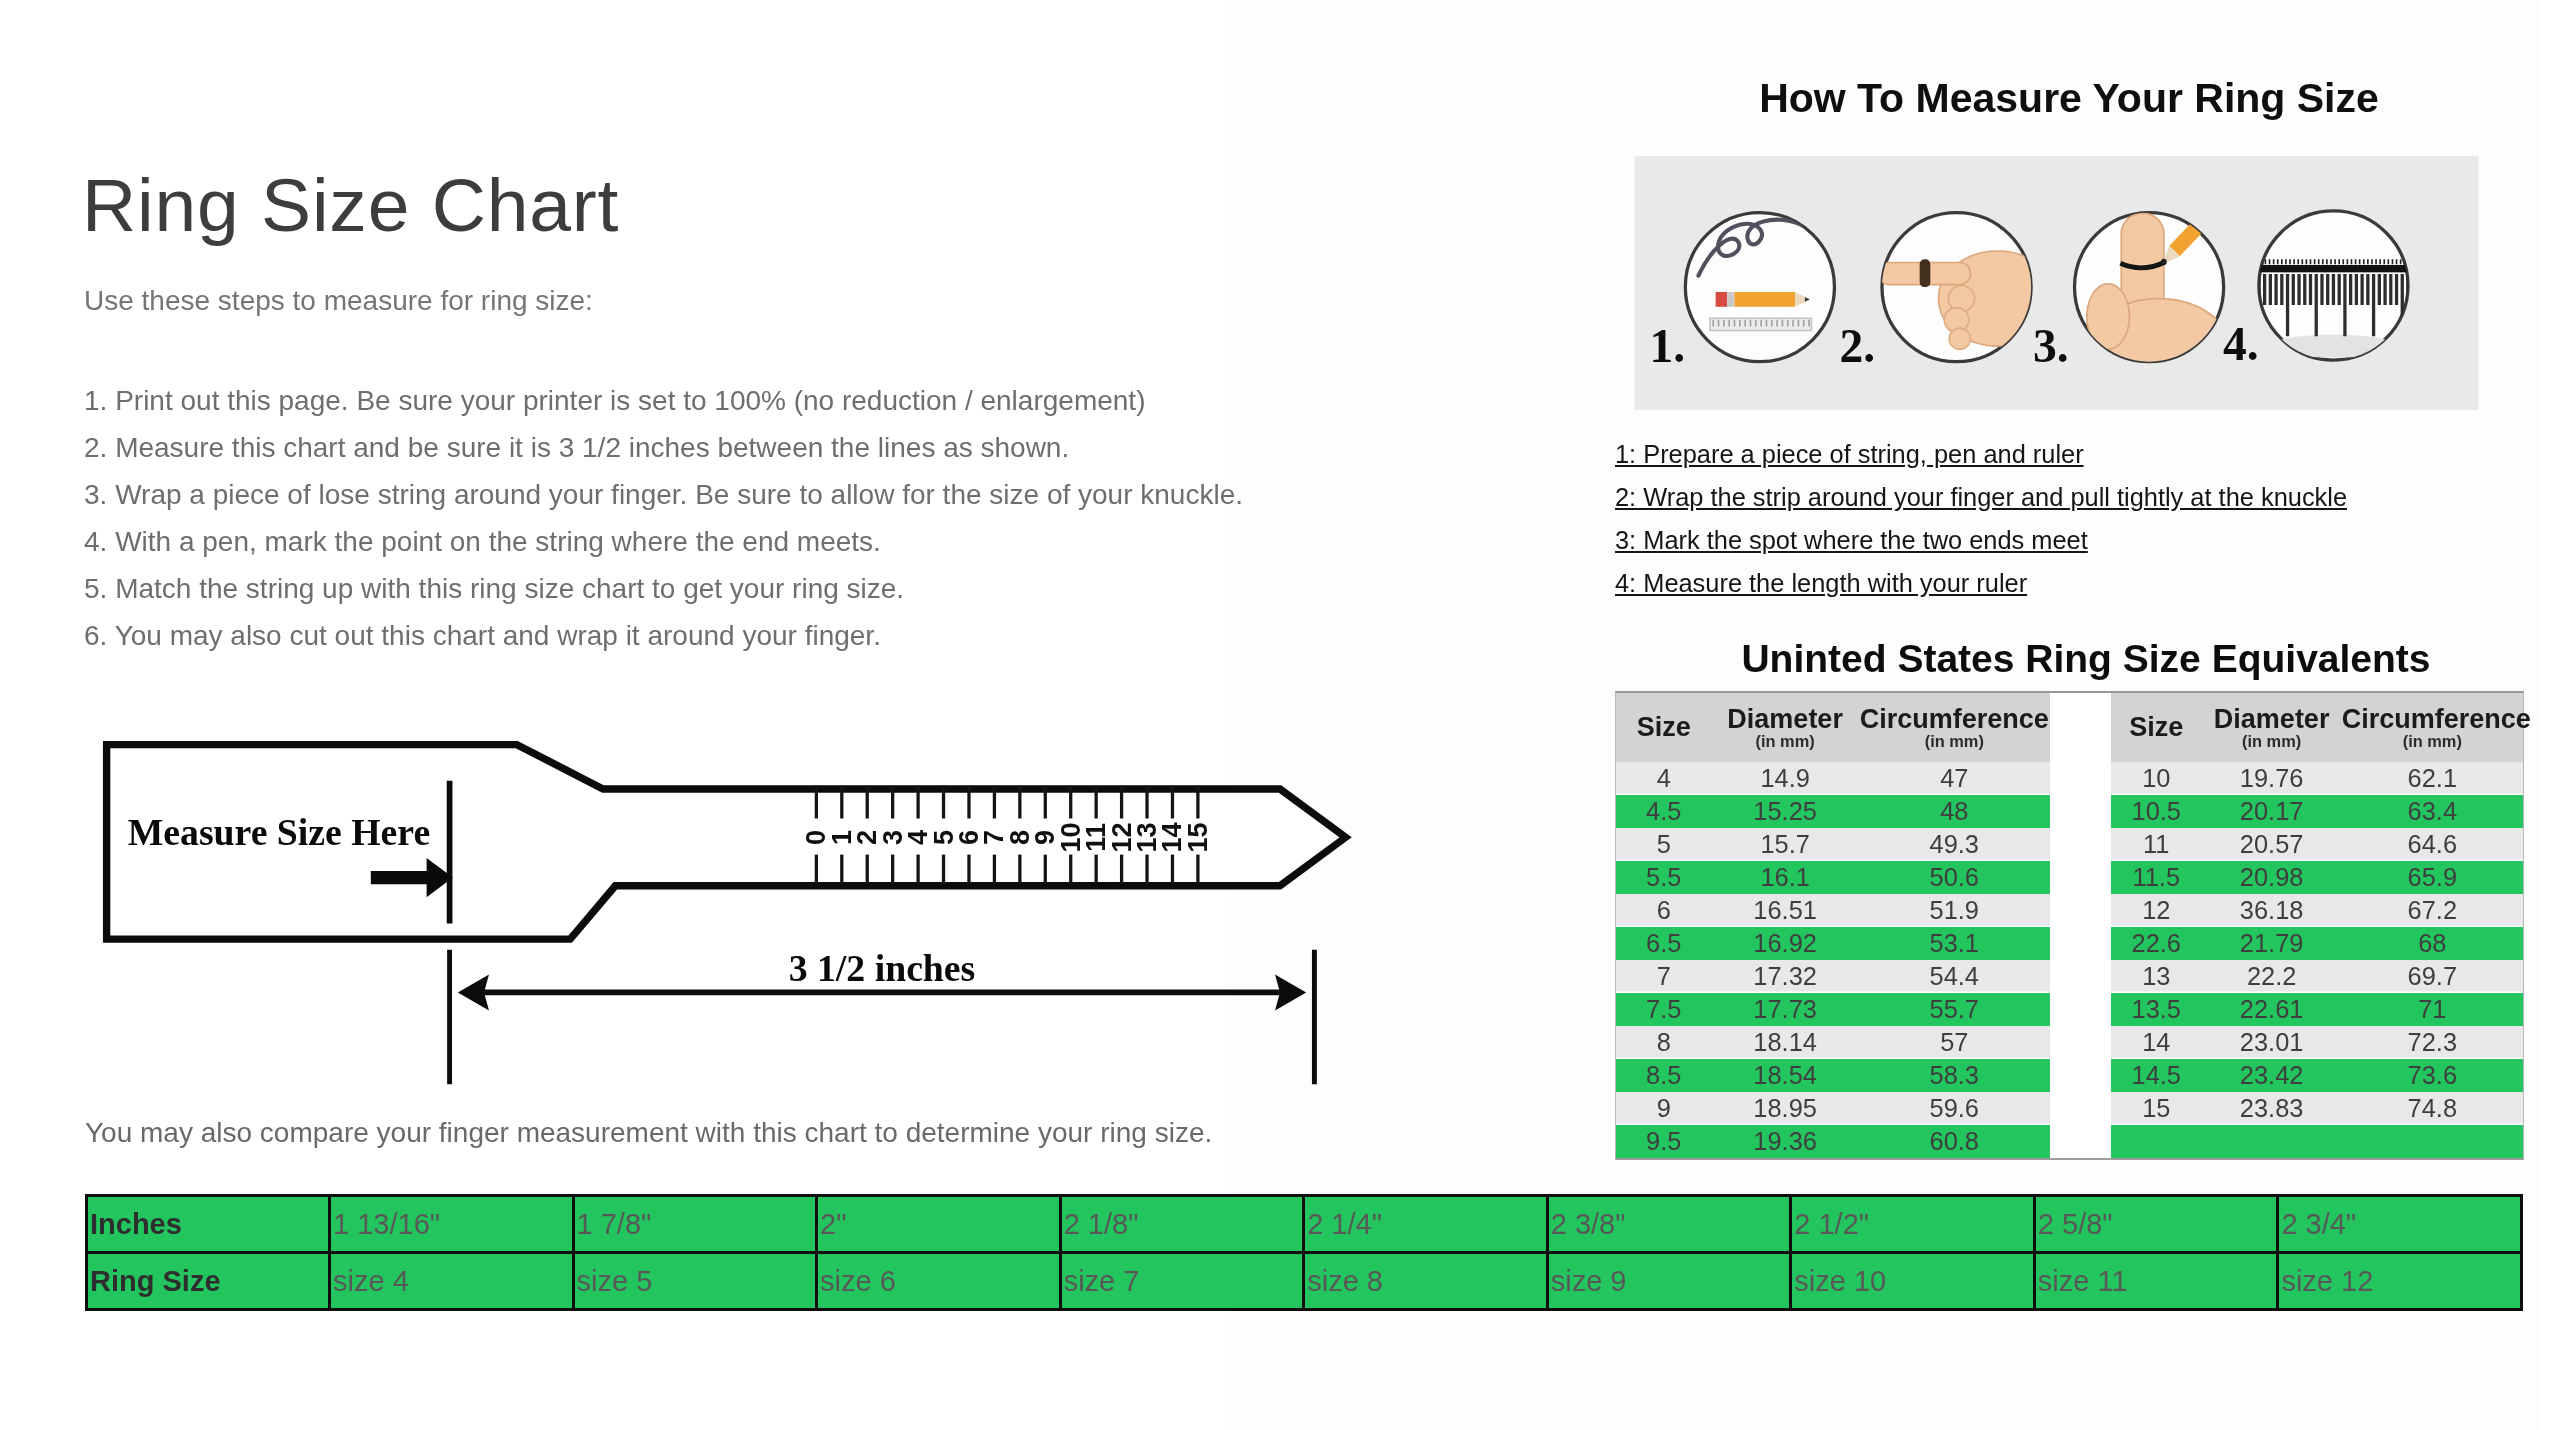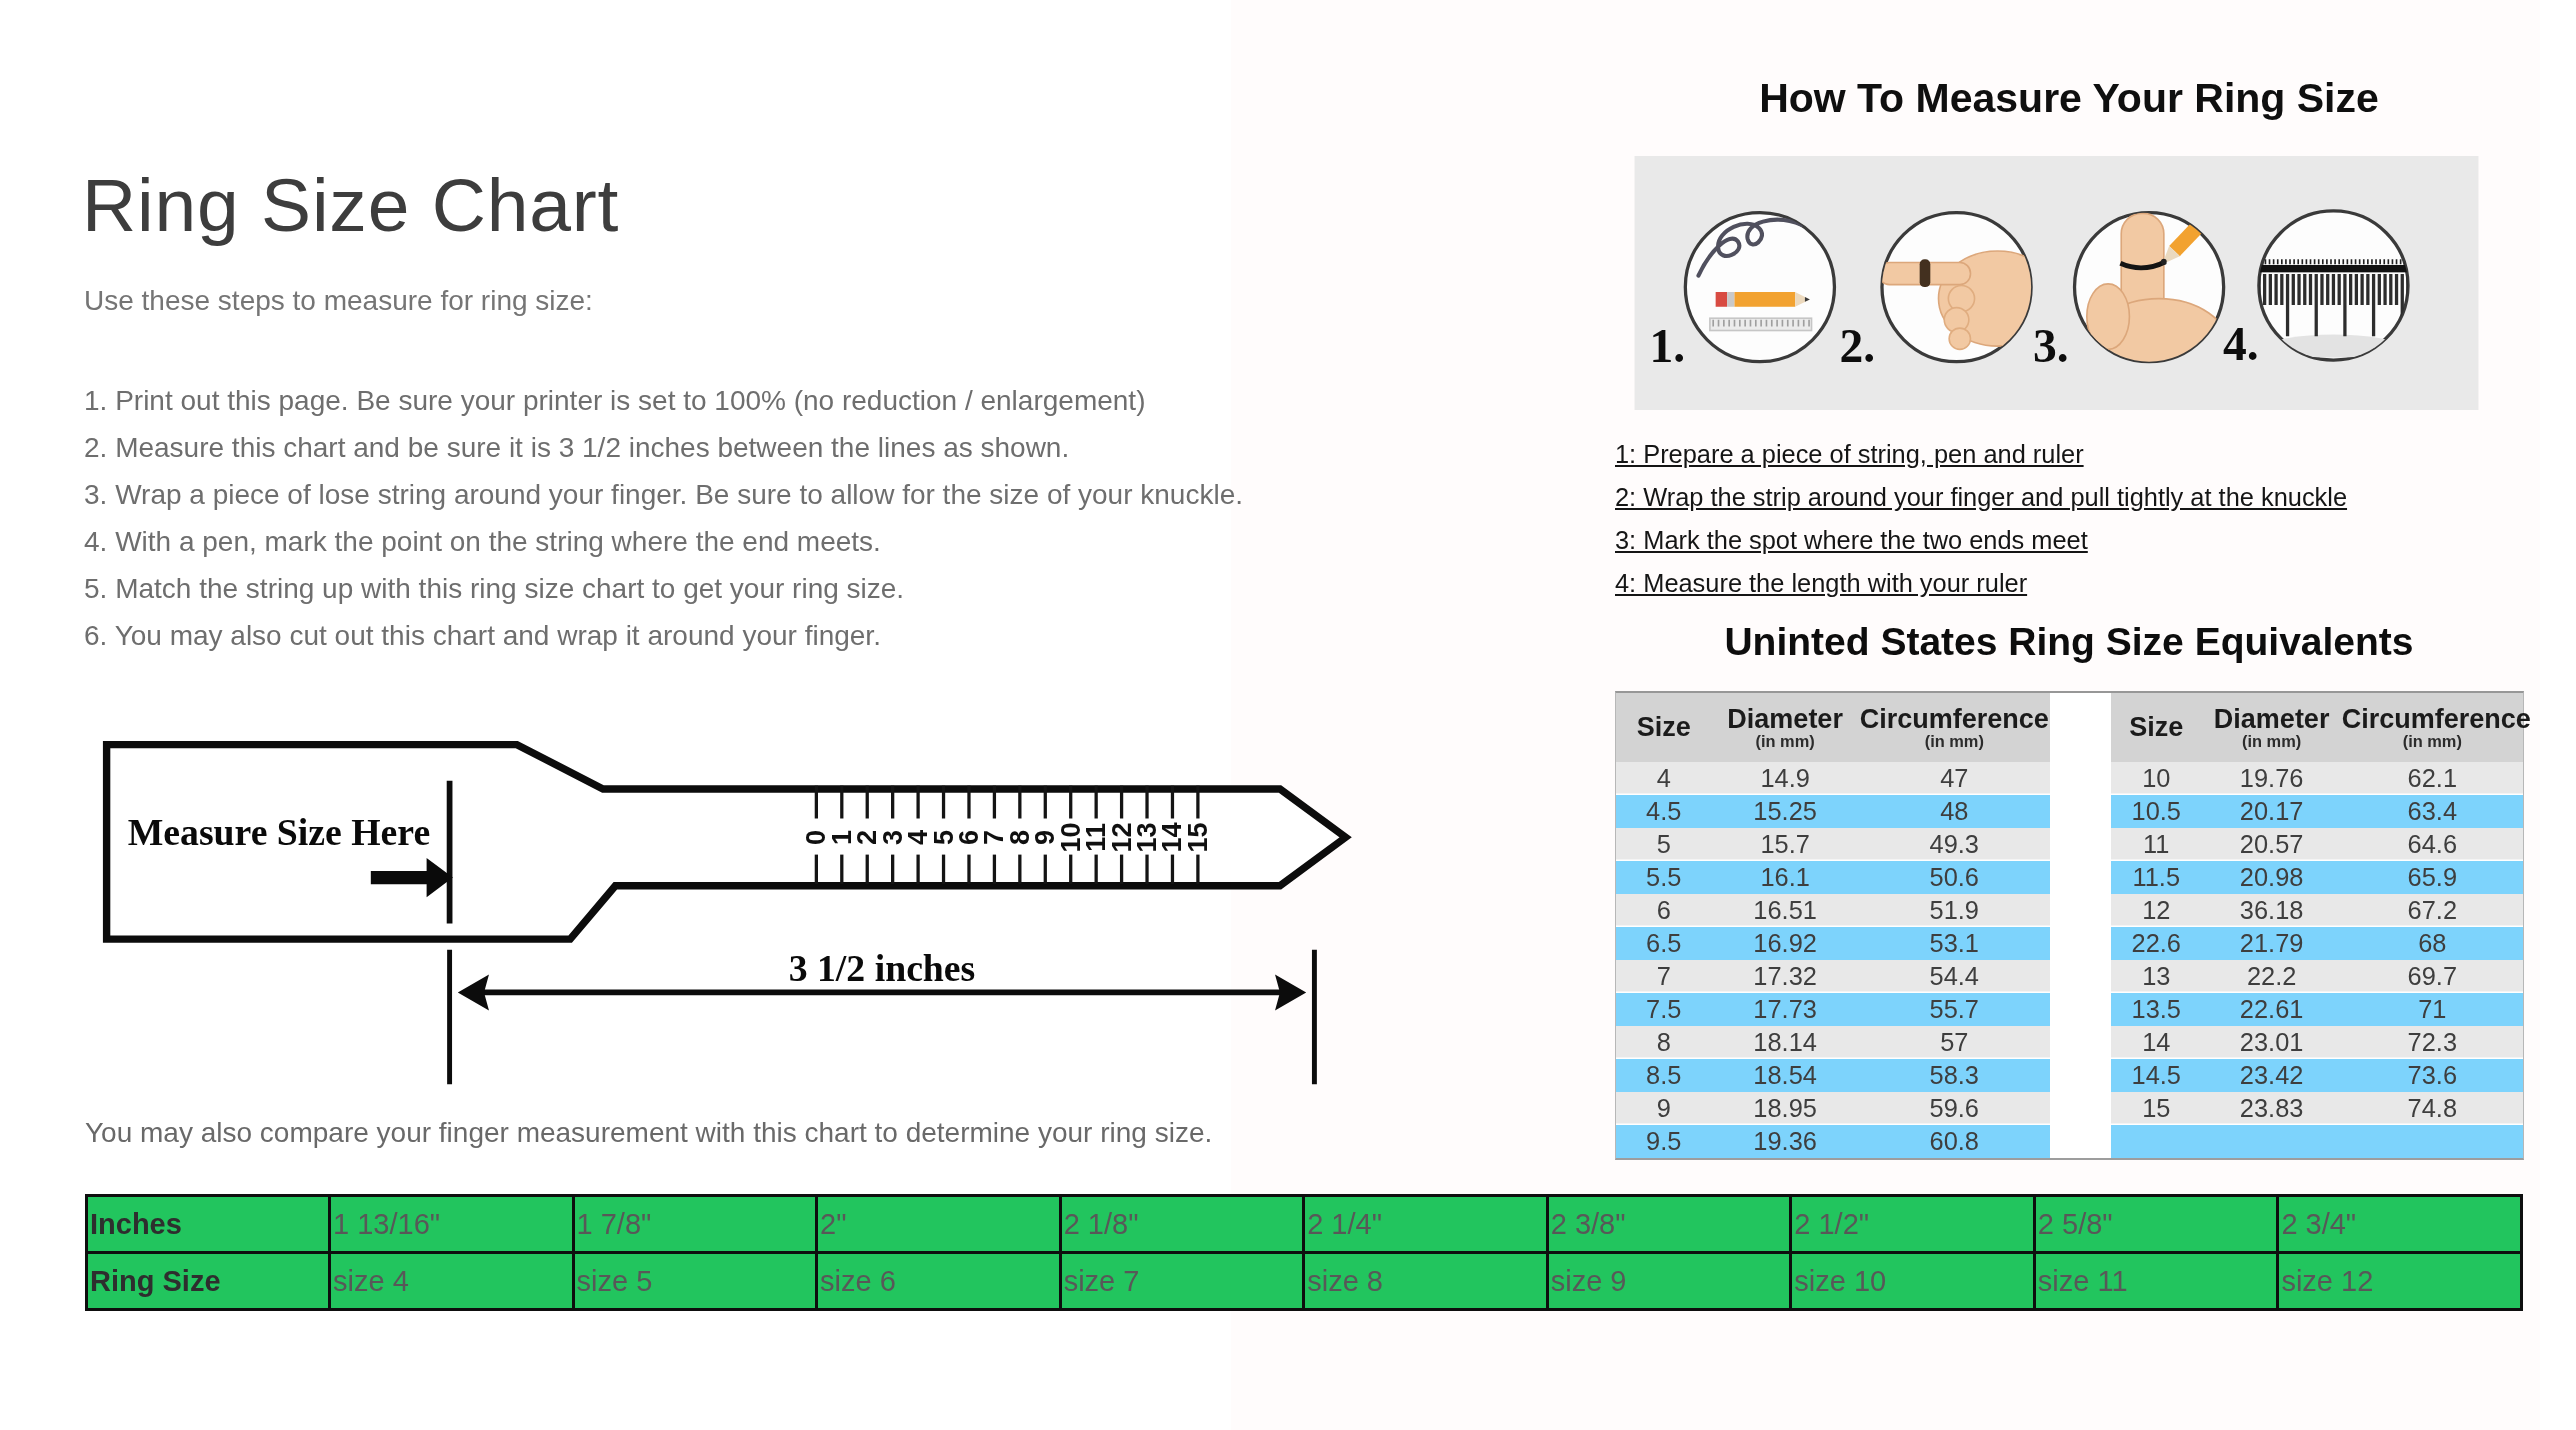--- a/index.html
+++ b/index.html
@@ -34,21 +34,21 @@
   .compare-table td{font-weight:normal;color:#585858;}
   
   .right-title{
     position:absolute;left:1613px;top:75px;width:912px;margin:0;text-align:center;
     font-size:41px;font-weight:bold;color:#0f0f0f;letter-spacing:0px;
   }
   .illus-svg{position:absolute;left:1634px;top:156px;width:845px;height:254px;}
   .right-steps{position:absolute;left:1615px;top:433px;font-size:25.4px;color:#151515;}
   .right-steps .step-line{height:43px;line-height:43px;white-space:nowrap;text-decoration:underline;}
   .equiv-title{
-    position:absolute;left:1613px;top:620px;width:912px;margin:0;text-align:center;
+    position:absolute;left:1613px;top:620px;width:912px;margin:17px;text-align:center;
     font-size:39px;font-weight:bold;color:#0d0d0d;
   }
   
   .eq-wrap{
     position:absolute;left:1615px;top:691px;width:909px;display:flex;
     border-top:2.5px solid #979797;border-bottom:2.5px solid #9d9d9d;
     border-left:1.6px solid #b7b7b7;border-right:1.6px solid #b7b7b7;
     box-sizing:border-box;background:#fff;gap:8px;
   }
   .eq-group{width:441px;}
@@ -59,21 +59,21 @@
     align-items:center;text-align:center;color:#1b1b1b;
   }
   .eq-header .hcell{line-height:1.05;}
   .eq-header .main{font-size:27px;font-weight:bold;}
   .eq-header .sub{font-size:16.4px;font-weight:bold;color:#2c2c2c;}
   .eq-row{
     height:33px;display:grid;grid-template-columns:22% 34% 44%;
     align-items:center;text-align:center;font-size:25.4px;color:#3e3e3e;
   }
   .eq-row.odd{background:#e8e8e8;box-shadow:inset 0 -1.6px 0 #ffffff;}
-  .eq-row.even{background:#7dd3fc;}
+  .eq-row.even{background:#22c55e;}
 </style>
 </head>
 <body>
 
 <div class="tint"></div>
 
 <h1 class="page-title">Ring Size Chart</h1>
 <p class="intro">Use these steps to measure for ring size:</p>
 <div class="steps" id="left-steps">
     <div class="step-line">1. Print out this page. Be sure your printer is set to 100% (no reduction / enlargement)</div>

